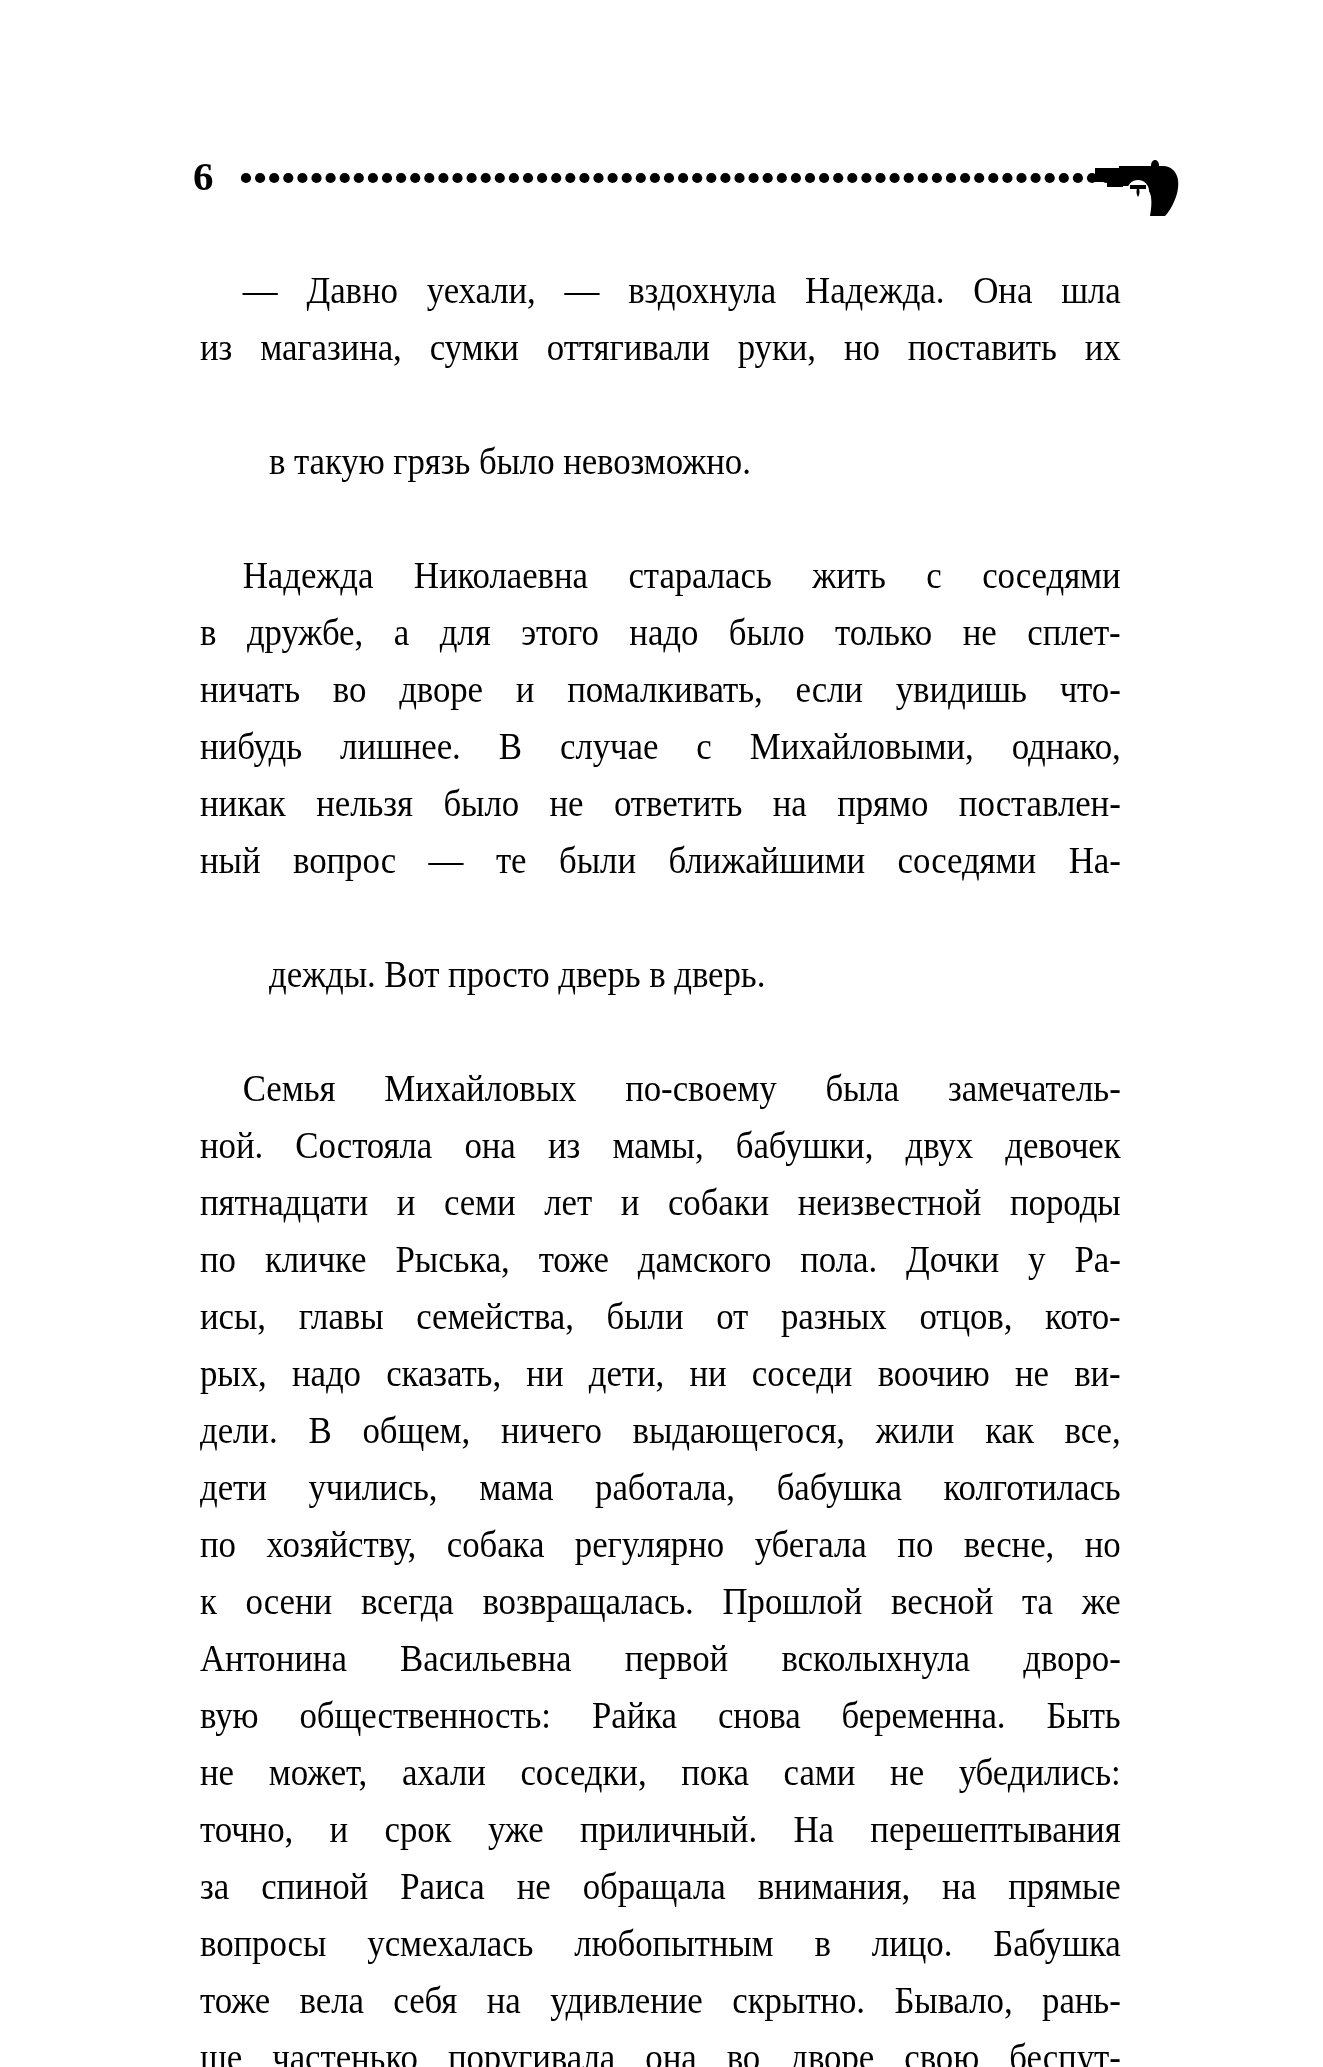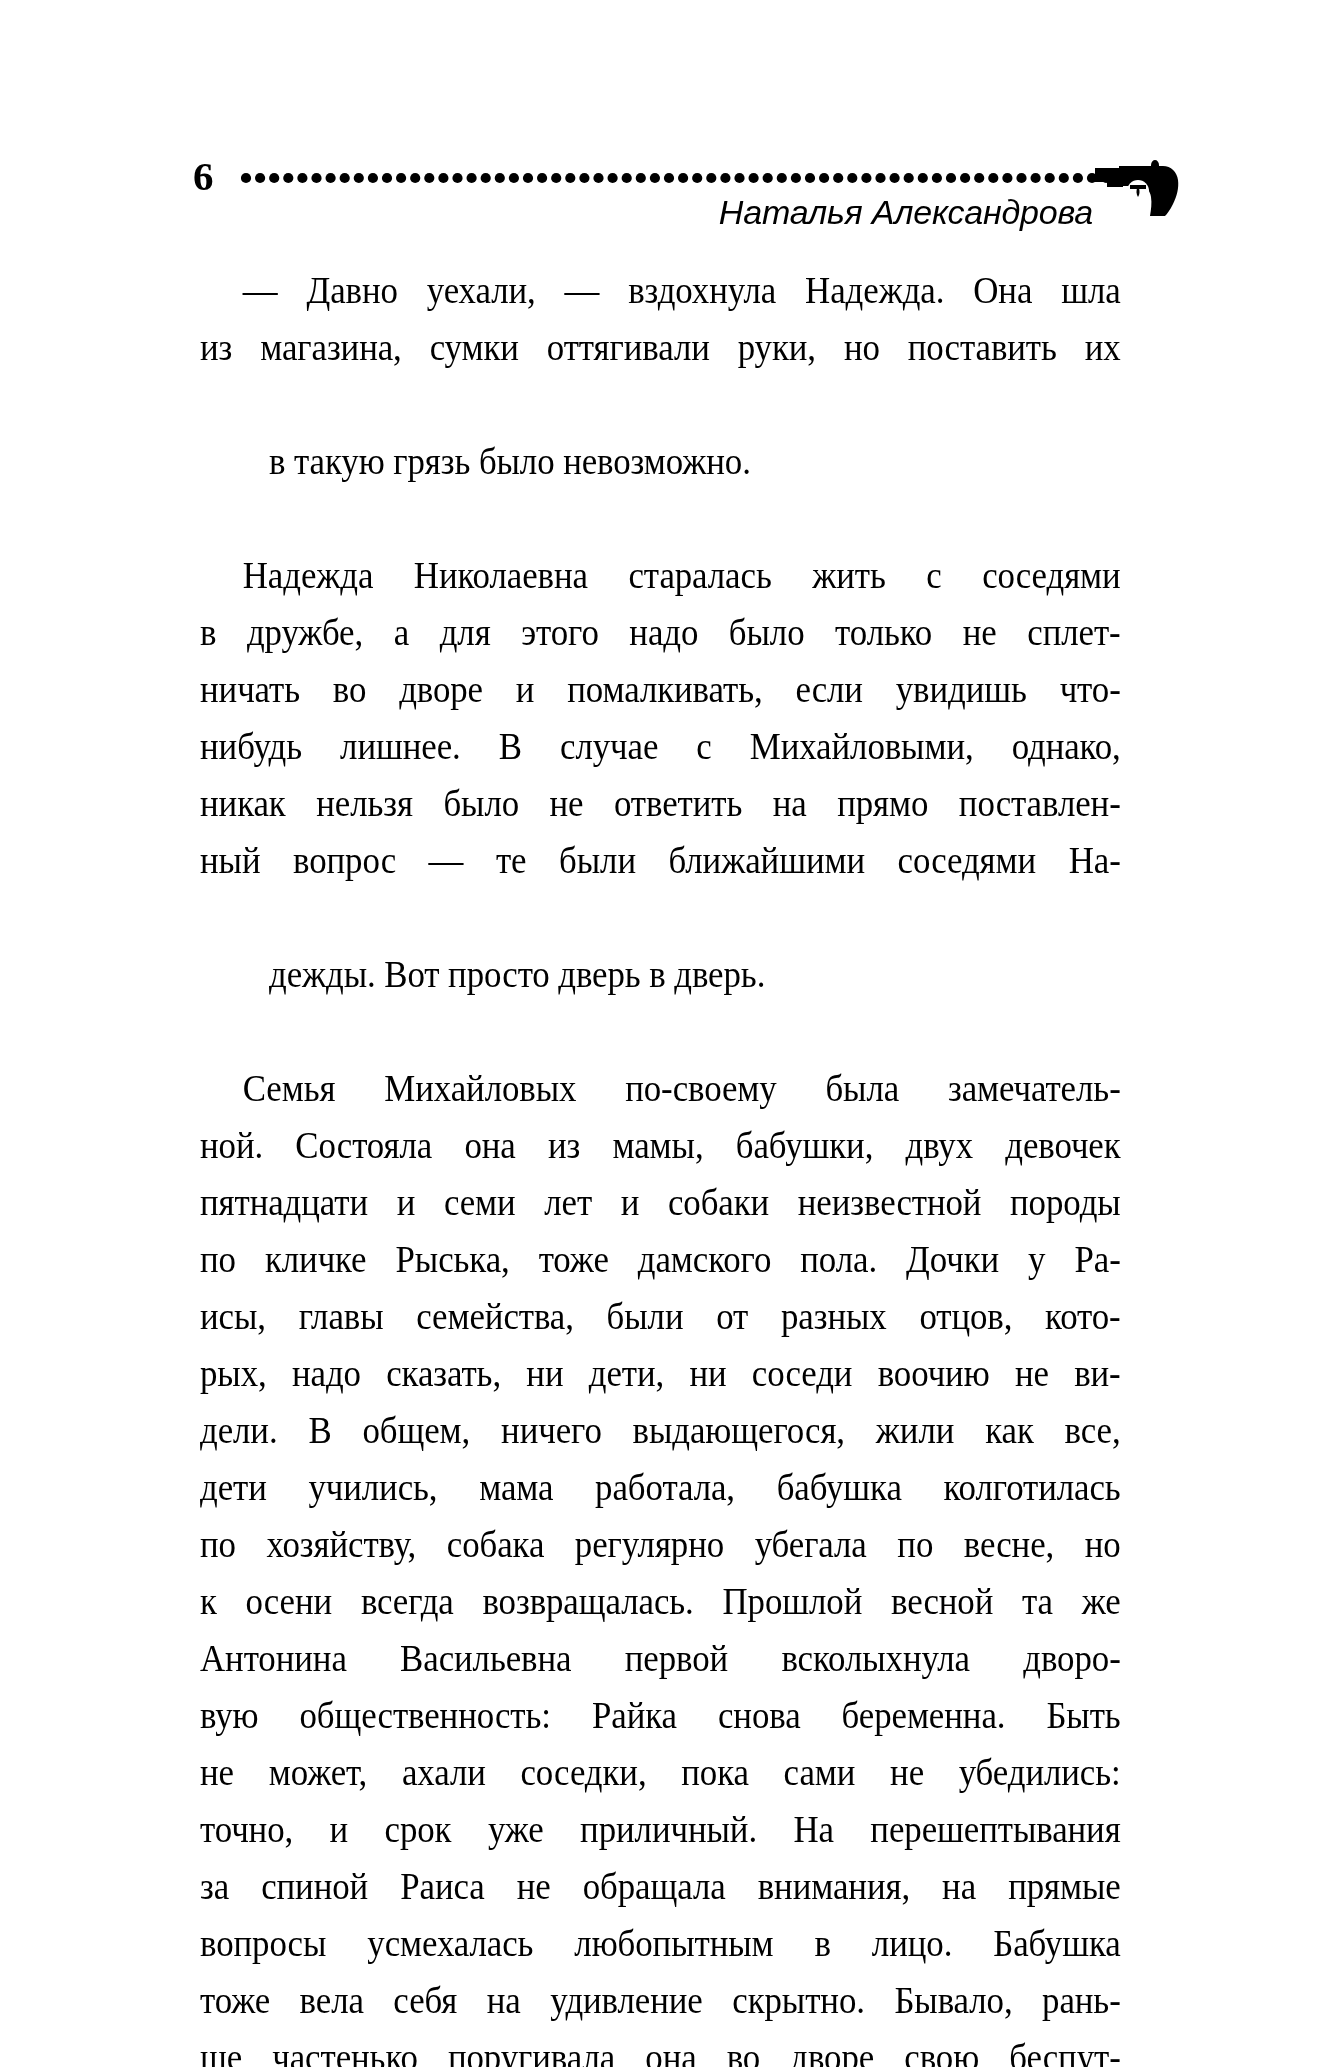--- a/index.html
+++ b/index.html
@@ -191,21 +191,20 @@
           <circle cx="851" cy="6" r="5.1"></circle>
             <circle cx="865.1" cy="6" r="5.1"></circle>
           <circle cx="879.2" cy="6" r="5.1"></circle>
             <circle cx="893.3" cy="6" r="5.1"></circle>
           <circle cx="907.4" cy="6" r="5.1"></circle>
             <circle cx="921.5" cy="6" r="5.1"></circle>
         </g>
       </svg>
     </div>
 
-    <div class="author-line">Наталья Александрова</div>
 
     <div class="gun-icon">
       <svg width="118" height="62" viewBox="0 0 118 62" xmlns="http://www.w3.org/2000/svg" aria-hidden="true">
         <g fill="#000000">
 
           <path d="M2,12 L2,26 L14,26 L14,31 L30,31 L30,12 Z"></path>
 
           <path d="M62,4 C64,4 66,6 66,9 L66,13 L58,13 L58,9 C58,6 60,4 62,4 Z"></path>
 
           <path d="M26,10

